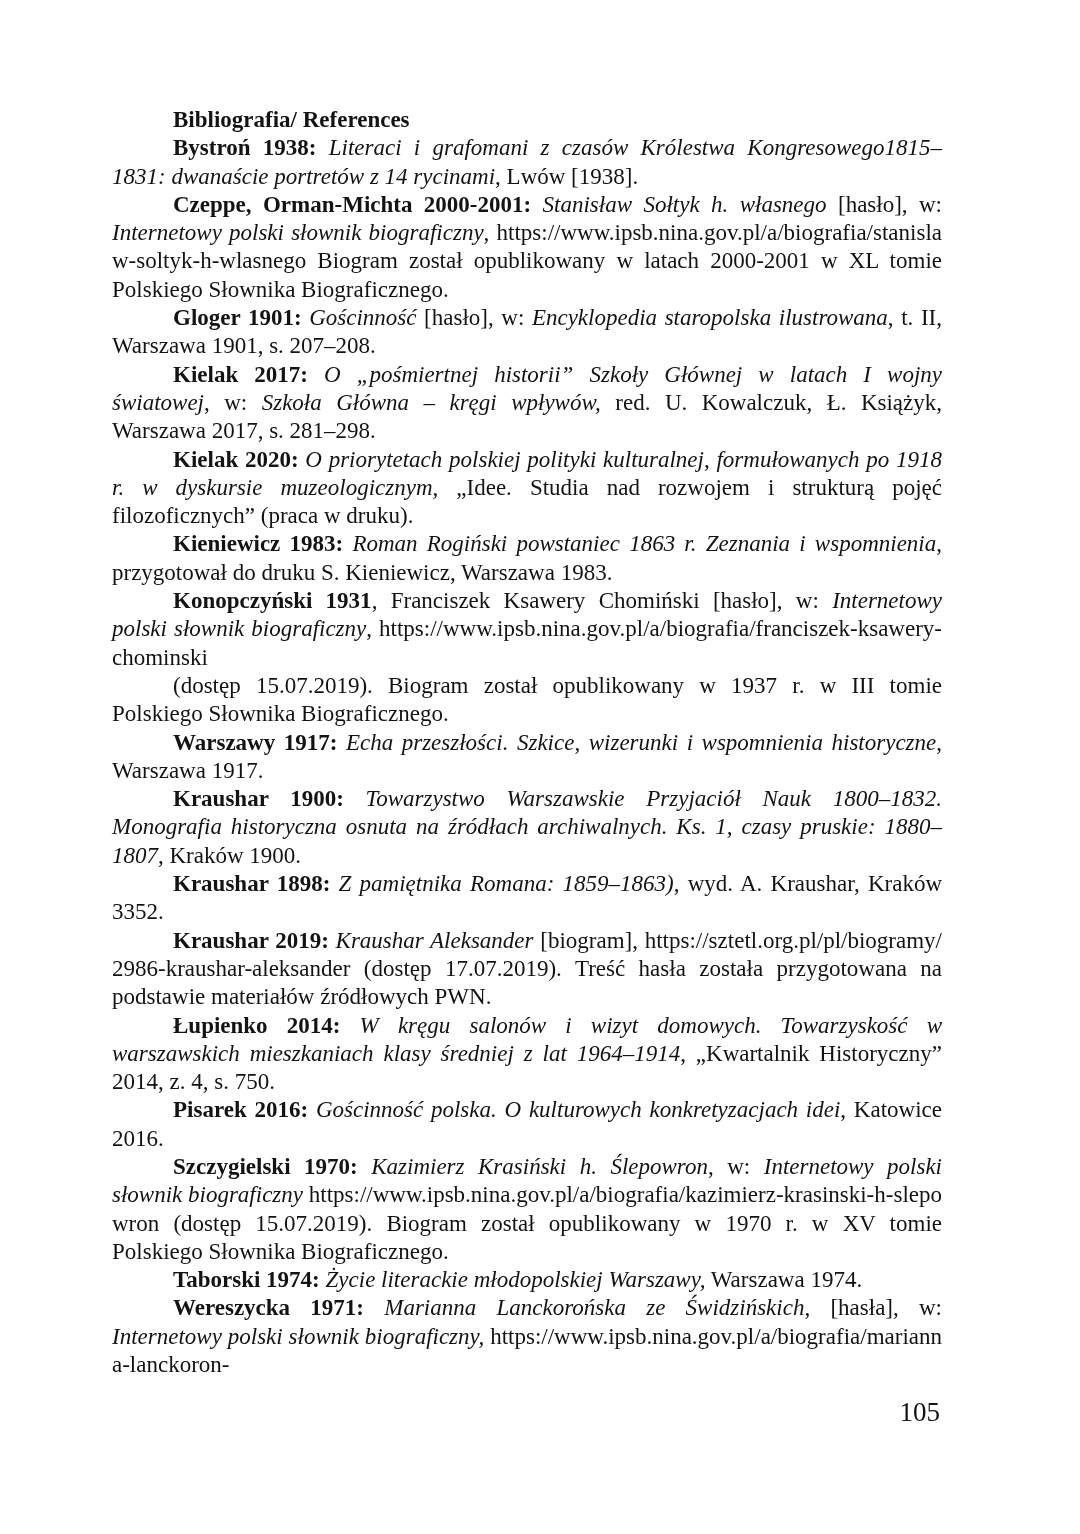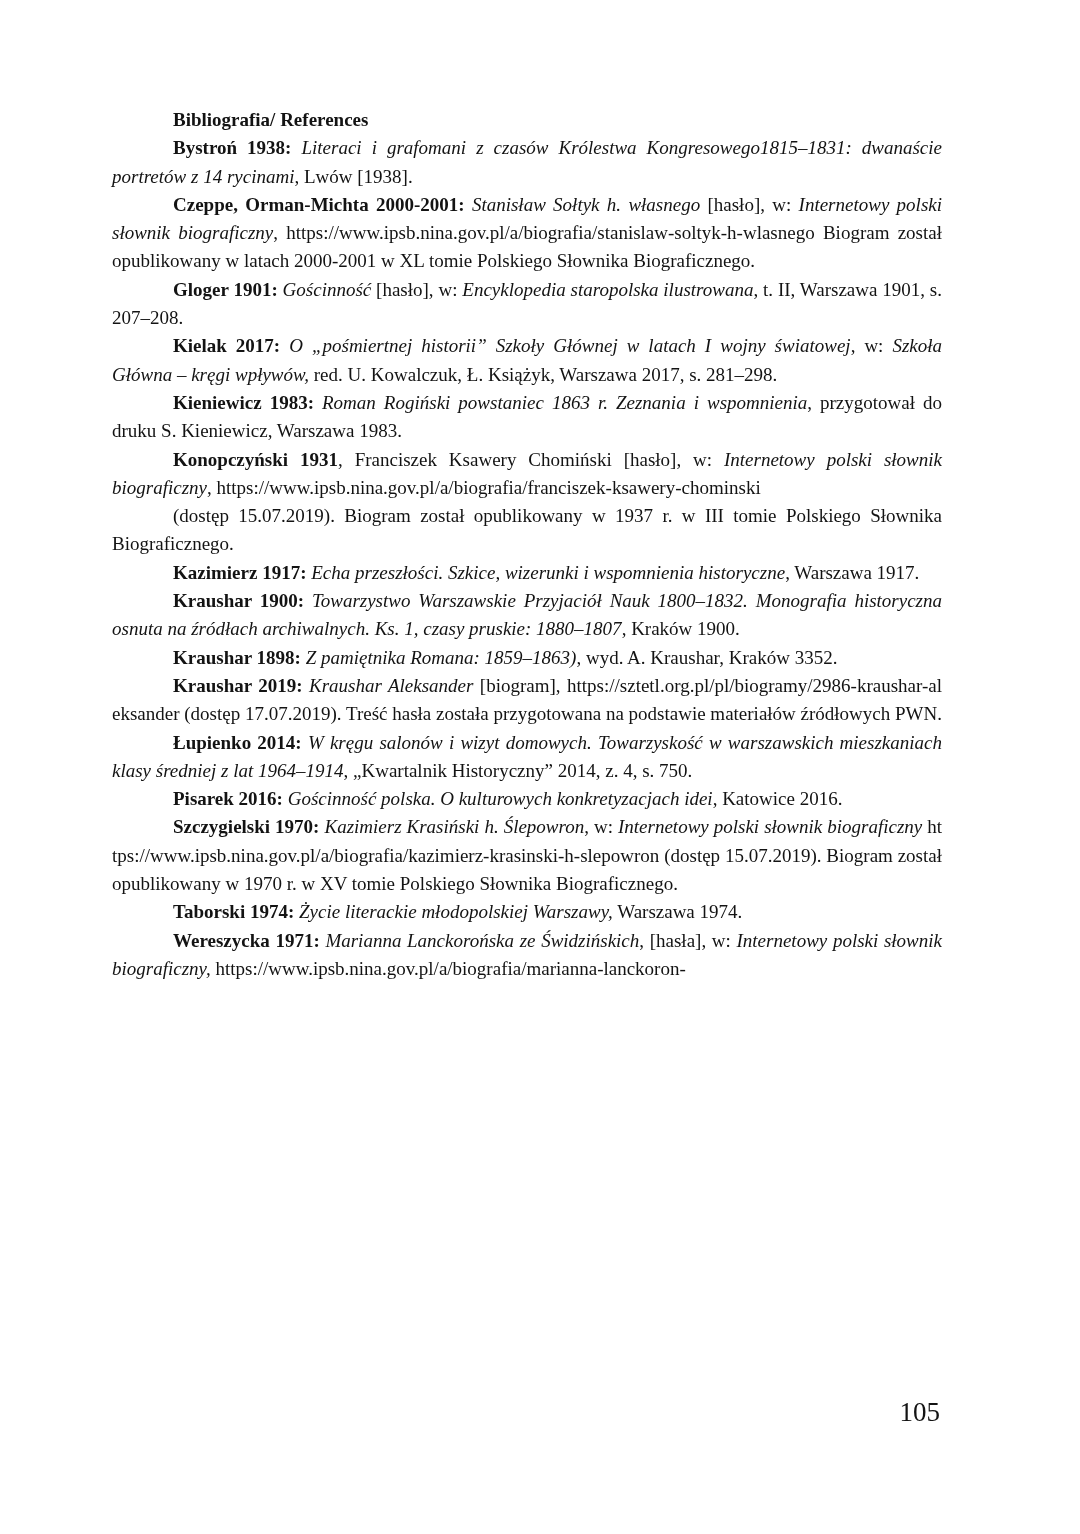--- a/index.html
+++ b/index.html
@@ -12,21 +12,21 @@
     font-family: "Liberation Serif", serif;
     color: #131313;
   }
   .page {
     position: absolute;
     left: 112px;
     top: 106px;
     width: 830px;
   }
   .entry {
-    font-size: 19px;
+    font-size: 23px;
     line-height: 28.3px;
     text-align: justify;
     text-indent: 61px;
     overflow-wrap: break-word;
   }
   .heading { font-weight: 700; text-align: left; }
   .seg-bold   { font-weight: 700; }
   .seg-italic { font-style: italic; }
   .seg-normal { }
   .seg-url    { word-break: break-all; margin-top: 35px; }
@@ -41,24 +41,25 @@
 </head>
 <body>
 
 <div class="page">
   <p class="entry heading">Bibliografia/ References</p>
   <div id="bib-list">
       <p class="entry"><span class="seg-bold">Bystroń 1938: </span><span class="seg-italic">Literaci i grafomani z czasów Królestwa Kongresowego1815–1831: dwanaście portretów z 14 rycinami</span><span class="seg-normal">, Lwów [1938].</span></p>
       <p class="entry"><span class="seg-bold">Czeppe, Orman-Michta 2000-2001: </span><span class="seg-italic">Stanisław Sołtyk h. własnego</span><span class="seg-normal"> [hasło], w: </span><span class="seg-italic">Internetowy polski słownik biograficzny</span><span class="seg-normal">, </span><span class="seg-url">https://www.ipsb.nina.gov.pl/a/biografia/stanislaw-soltyk-h-wlasnego</span><span class="seg-normal"> Biogram został opublikowany w latach 2000-2001 w XL tomie Polskiego Słownika Biograficznego.</span></p>
       <p class="entry"><span class="seg-bold">Gloger 1901: </span><span class="seg-italic">Gościnność</span><span class="seg-normal"> [hasło], w: </span><span class="seg-italic">Encyklopedia staropolska ilustrowana</span><span class="seg-normal">, t. II, Warszawa 1901, s. 207–208.</span></p>
       <p class="entry"><span class="seg-bold">Kielak 2017: </span><span class="seg-italic">O „pośmiertnej historii” Szkoły Głównej w latach I wojny światowej</span><span class="seg-normal">, w: </span><span class="seg-italic">Szkoła Główna – kręgi wpływów,</span><span class="seg-normal"> red. U. Kowalczuk, Ł. Książyk, Warszawa 2017, s. 281–298.</span></p>
+      <p class="entry"><span class="seg-bold">Kielak 2020: </span><span class="seg-italic">O priorytetach polskiej polityki kulturalnej, formułowanych po 1918 r. w dyskursie muzeologicznym,</span><span class="seg-normal"> „Idee. Studia nad rozwojem i strukturą pojęć filozoficznych” (praca w druku).</span></p>
       <p class="entry"><span class="seg-bold">Kieniewicz 1983: </span><span class="seg-italic">Roman Rogiński powstaniec 1863 r. Zeznania i wspomnienia</span><span class="seg-normal">, przygotował do druku S. Kieniewicz, Warszawa 1983.</span></p>
       <p class="entry"><span class="seg-bold">Konopczyński 1931</span><span class="seg-normal">, Franciszek Ksawery Chomiński [hasło], w: </span><span class="seg-italic">Internetowy polski słownik biograficzny</span><span class="seg-normal">, </span><span class="seg-url">https://www.ipsb.nina.gov.pl/a/biografia/franciszek-ksawery-chominski</span></p>
       <p class="entry"><span class="seg-normal">(dostęp 15.07.2019). Biogram został opublikowany w 1937 r. w III tomie Polskiego Słownika Biograficznego.</span></p>
-      <p class="entry"><span class="seg-bold">Kazimierz 1917: </span><span class="seg-italic">Echa przeszłości. Szkice, wizerunki i wspomnienia historyczne</span><span class="seg-normal">, Warszawa 1917.</span></p>
+      <p class="entry"><span class="seg-bold">Warszawy 1917: </span><span class="seg-italic">Echa przeszłości. Szkice, wizerunki i wspomnienia historyczne</span><span class="seg-normal">, Warszawa 1917.</span></p>
       <p class="entry"><span class="seg-bold">Kraushar 1900: </span><span class="seg-italic">Towarzystwo Warszawskie Przyjaciół Nauk 1800–1832. Monografia historyczna osnuta na źródłach archiwalnych. Ks. 1, czasy pruskie: 1880–1807</span><span class="seg-normal">, Kraków 1900.</span></p>
       <p class="entry"><span class="seg-bold">Kraushar 1898: </span><span class="seg-italic">Z pamiętnika Romana: 1859–1863)</span><span class="seg-normal">, wyd. A. Kraushar, Kraków 3352.</span></p>
       <p class="entry"><span class="seg-bold">Kraushar 2019: </span><span class="seg-italic">Kraushar Aleksander</span><span class="seg-normal"> [biogram], </span><span class="seg-url">https://sztetl.org.pl/pl/biogramy/2986-kraushar-aleksander</span><span class="seg-normal"> (dostęp 17.07.2019). Treść hasła została przygotowana na podstawie materiałów źródłowych PWN.</span></p>
       <p class="entry"><span class="seg-bold">Łupienko 2014: </span><span class="seg-italic">W kręgu salonów i wizyt domowych. Towarzyskość w warszawskich mieszkaniach klasy średniej z lat 1964–1914</span><span class="seg-normal">, „Kwartalnik Historyczny” 2014, z. 4, s. 750.</span></p>
       <p class="entry"><span class="seg-bold">Pisarek 2016: </span><span class="seg-italic">Gościnność polska. O kulturowych konkretyzacjach idei</span><span class="seg-normal">, Katowice 2016.</span></p>
       <p class="entry"><span class="seg-bold">Szczygielski 1970: </span><span class="seg-italic">Kazimierz Krasiński h. Ślepowron</span><span class="seg-normal">, w: </span><span class="seg-italic">Internetowy polski słownik biograficzny</span><span class="seg-normal"> </span><span class="seg-url">https://www.ipsb.nina.gov.pl/a/biografia/kazimierz-krasinski-h-slepowron</span><span class="seg-normal"> (dostęp 15.07.2019). Biogram został opublikowany w 1970 r. w XV tomie Polskiego Słownika Biograficznego.</span></p>
       <p class="entry"><span class="seg-bold">Taborski 1974: </span><span class="seg-italic">Życie literackie młodopolskiej Warszawy,</span><span class="seg-normal"> Warszawa 1974.</span></p>
       <p class="entry"><span class="seg-bold">Wereszycka 1971: </span><span class="seg-italic">Marianna Lanckorońska ze Świdzińskich</span><span class="seg-normal">, [hasła], w: </span><span class="seg-italic">Internetowy polski słownik biograficzny,</span><span class="seg-normal"> </span><span class="seg-url">https://www.ipsb.nina.gov.pl/a/biografia/marianna-lanckoron-</span></p>
     </div>
 </div>

